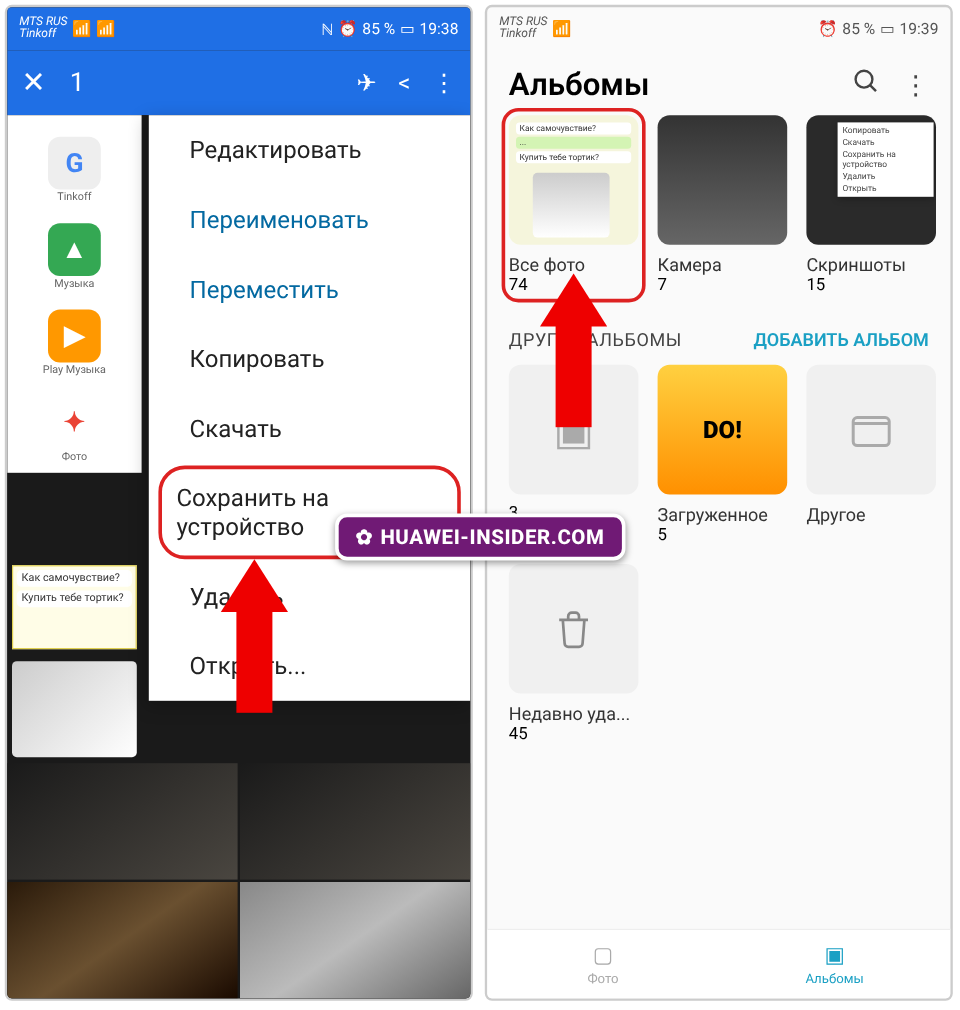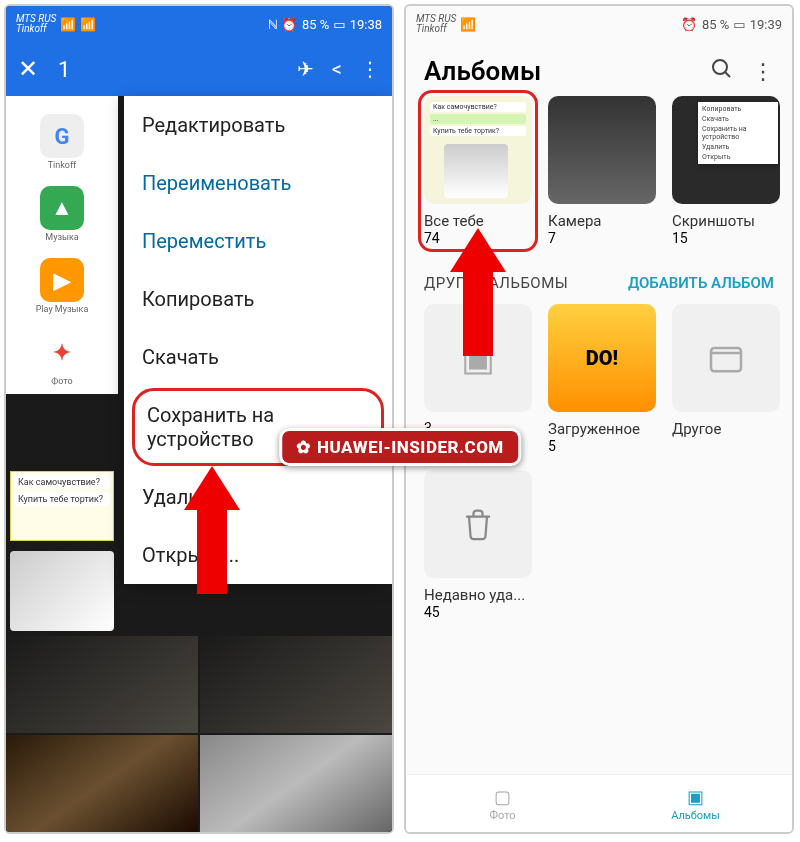--- a/index.html
+++ b/index.html
@@ -21,21 +21,21 @@
   .app-row { display: flex; flex-direction: column; align-items: center; gap: 2px; padding: 8px 0; }
   .app-icon { width: 44px; height: 44px; border-radius: 10px; background: #eee; display:flex; align-items:center; justify-content:center; font-size:22px; font-weight:bold; color:#4285f4;}
   .app-icon.maps{ background:#34a853;color:#fff;}
   .app-icon.music{ background:#ff9800;color:#fff;}
   .app-icon.photos{ background:#fff;color:#ea4335;}
   .app-label { font-size: 9px; color: #666; }
   .chat-preview { position:absolute; left:4px; top:375px; width:104px; height:70px; background:#fffde7; border:1px solid #e0d050; font-size:9px; padding:3px; color:#333;}
   .chat-preview div{ background:#fff; border-radius:4px; padding:2px 4px; margin-bottom:3px;}
   .cat-thumb { position:absolute; left:4px; top:455px; width:104px; height:80px; background:linear-gradient(135deg,#ccc,#fff); border-radius:4px;}
   .menu { position: absolute; left: 118px; top: 0; right: 0; background: #fff; box-shadow: -2px 4px 14px rgba(0,0,0,.25); }
-  .menu-item { padding: 17px 18px; font-size: 20px; color: #222; }
+  .menu-item { padding: 17px 34px; font-size: 20px; color: #222; }
   .menu-item.disabled { color: #0369a1; }
   .menu-item.highlight { border: 3px solid #d22; border-radius: 22px; margin: 2px 8px; padding: 12px 12px;}
   .car-grid { position:absolute; left:0; right:0; bottom:0; top:540px; display:grid; grid-template-columns:1fr 1fr; grid-template-rows:1fr 1fr; gap:2px;}
   .car-grid .car{ background:linear-gradient(145deg,#1a1a1a,#4a4640); }
   .car-grid .car:nth-child(3){ background:linear-gradient(145deg,#2a1a0a,#6a5030,#1a0a00);}
   .car-grid .car:nth-child(4){ background:linear-gradient(145deg,#888,#bbb,#666);}
   
   .phone.right { background: #fafafa; }
   .header { display: flex; align-items: center; padding: 14px 18px 10px; }
   .header h1 { font-size: 26px; font-weight: 600; flex: 1; }
@@ -64,21 +64,21 @@
   .other-grid .thumb.do{ position:relative;}
   .other-grid .thumb.do::after{content:'DO!';position:absolute;font-size:20px;font-weight:900;color:#000;}
   .bottombar { position:absolute; left:0; right:0; bottom:0; height:58px; border-top:1px solid #eee; display:flex; background:#fff;}
   .bottombar .tab { flex:1; display:flex; flex-direction:column; align-items:center; justify-content:center; gap:2px; font-size:11px; color:#aaa;}
   .bottombar .tab.active{ color:#1ba0c4;}
   .bottombar .tab .ico{ font-size:18px;}
   
   .arrow-up { position:absolute; width:56px; height:130px;}
   .arrow-up::before{ content:''; position:absolute; left:50%; top:0; transform:translateX(-50%); border-left:28px solid transparent; border-right:28px solid transparent; border-bottom:44px solid #e00;}
   .arrow-up::after{ content:''; position:absolute; left:50%; top:40px; transform:translateX(-50%); width:30px; height:88px; background:#e00;}
-  .watermark { position: fixed; left: 50%; top: 428px; transform: translateX(-50%); background: #b91c1c; border: 3px solid #fff; border-radius: 10px; padding: 6px 14px; color: #fff; font-weight: 800; font-size: 17px; letter-spacing: 0.5px; box-shadow: 0 2px 6px rgba(0,0,0,.4); z-index:999; white-space:nowrap;}
+  .watermark { position: fixed; left: 50%; top: 428px; transform: translateX(-50%); background: #701a75; border: 3px solid #fff; border-radius: 10px; padding: 6px 14px; color: #fff; font-weight: 800; font-size: 17px; letter-spacing: 0.5px; box-shadow: 0 2px 6px rgba(0,0,0,.4); z-index:999; white-space:nowrap;}
   .watermark .petal{ display:inline-block; margin-right:6px;}
   .sub { font-size: 13px; color: #999; margin-top:2px;}
   .status.blue{ background:#1f6fe5;}
 </style>
 </head>
 <body>
 
 <div class="phone left">
   <div class="status blue">
     <div class="left">
@@ -185,21 +185,21 @@
   <div class="albums-row">
     <div class="album highlight">
       <div class="thumb allphotos">
         <div class="mini-chat">
           <div>Как самочувствие?</div>
           <div style="background:#d4f4b4">...</div>
           <div>Купить тебе тортик?</div>
         </div>
         <div class="mini-cat"></div>
       </div>
-      <div class="title">Все тебе</div>
+      <div class="title">Все фото</div>
       <div class="count">74</div>
     </div>
     <div class="album">
       <div class="thumb camera"></div>
       <div class="title">Камера</div>
       <div class="count">7</div>
     </div>
     <div class="album">
       <div class="thumb screenshots">
         <div class="screenshot-menu">

